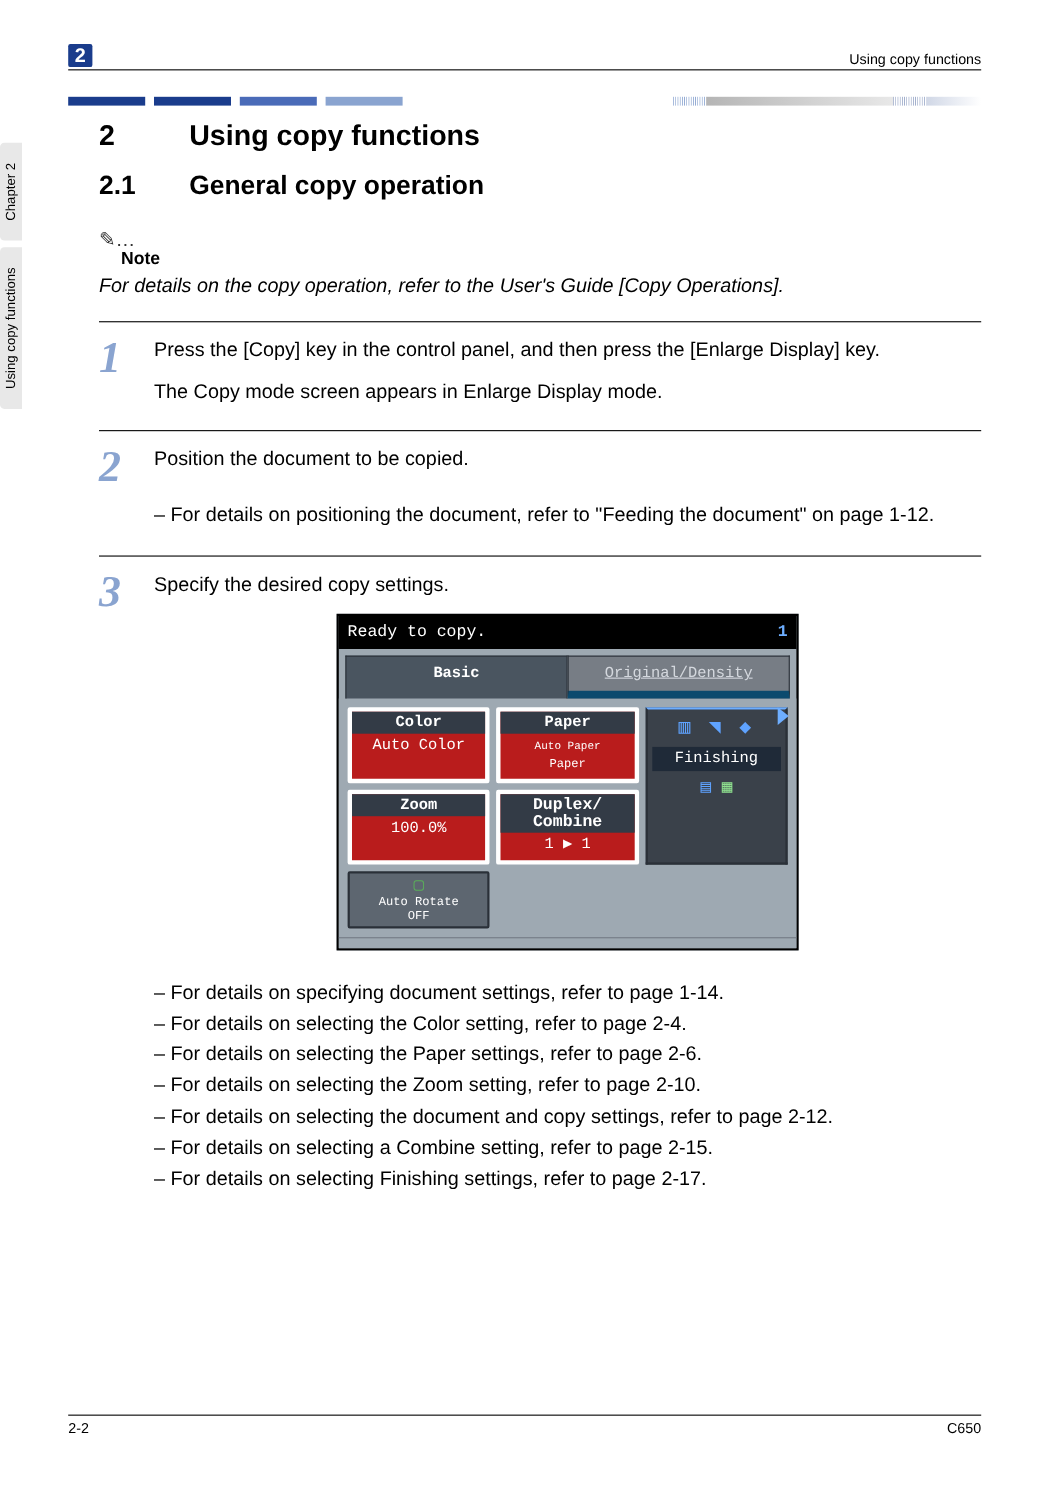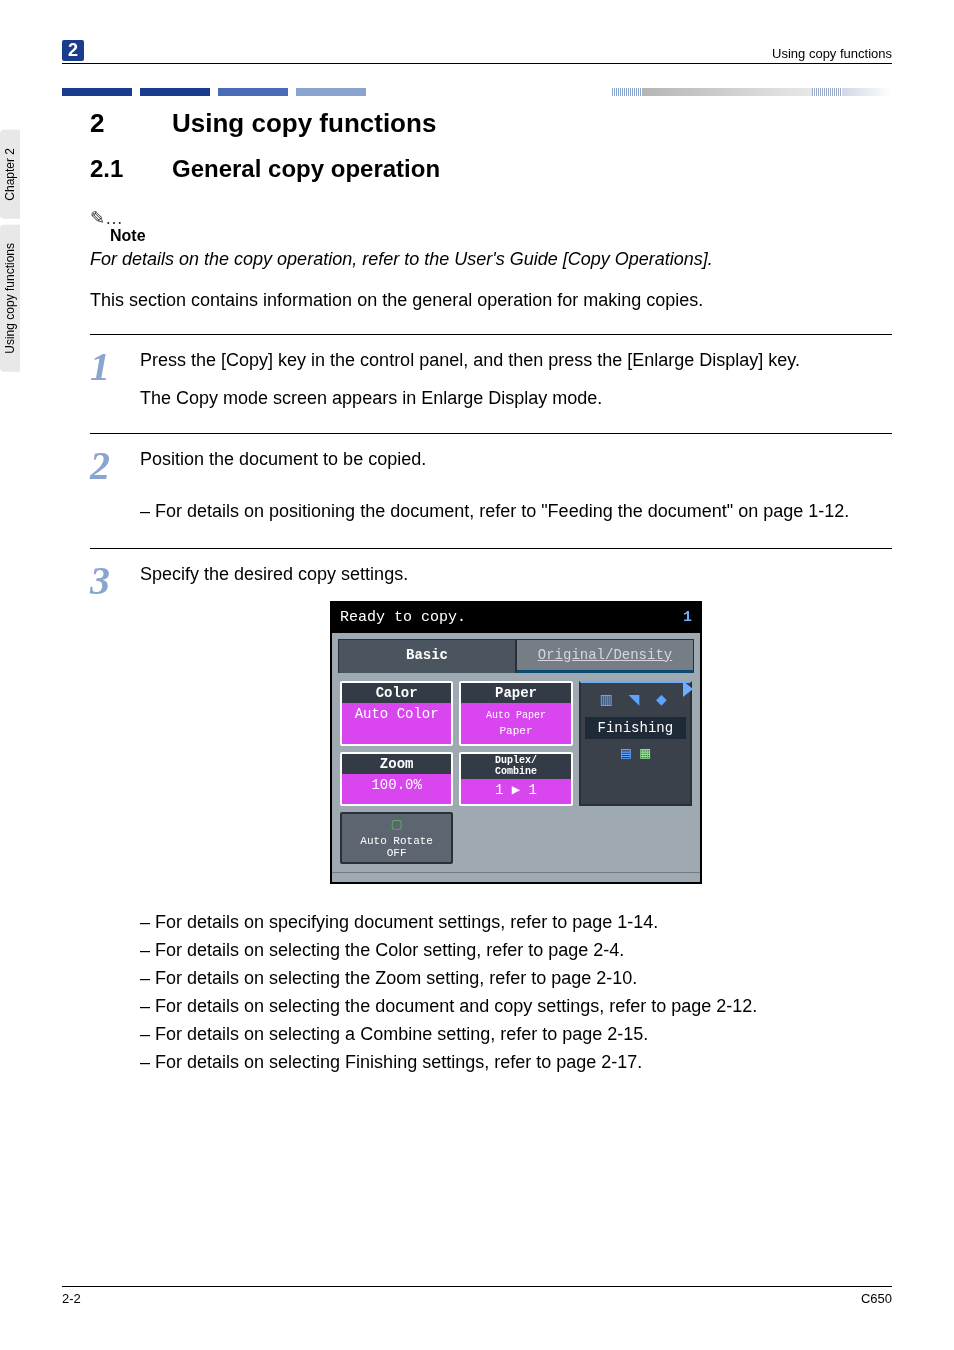--- a/index.html
+++ b/index.html
@@ -112,21 +112,21 @@
     flex: 0 0 32px;
     line-height: 1;
     font-family: Georgia, 'Times New Roman', serif;
   }
   .step-body { flex: 1; font-size: 18px; line-height: 1.45; }
   .step-sub { margin-top: 12px; }
   .dash-list { list-style: none; margin-top: 25px; }
   .dash-list li { text-indent: -24px; padding-left: 24px; margin: 2px 0; }
   .dash-list li::before { content: "–  "; }
   .screen {
-    width: 372px;
+    width: 420px;
     margin: 14px auto 18px auto;
     border: 2px solid #000;
     background: #9ea9b2;
     font-family: 'Courier New', monospace;
     font-size: 14px;
     position: relative;
   }
   .screen-header {
     background: #000;
     color: #fff;
@@ -139,31 +139,31 @@
   .scr-tab {
     flex:1;
     text-align:center;
     background:#4a5560;
     color:#fff;
     padding:5px 0;
     border:1px solid #2a3038;
     border-bottom:none;
     font-weight:bold;
   }
-  .scr-tab.inactive { background:#777d85; color:#d4d8de; font-weight:normal; border-bottom:3px solid #0c4a6e; }
+  .scr-tab.inactive { background:#777d85; color:#d4d8de; font-weight:normal; border-bottom:7px solid #0c4a6e; }
   .scr-body {
     background:#9ea9b2;
     padding:8px;
     display:grid;
     grid-template-columns: 1fr 1fr 1fr;
     gap:6px;
   }
   .scr-btn {
-    border:2px solid #ffffff;
-    background:#d946ef;
+    border:4px solid #ffffff;
+    background:#b91c1c;
     color:#fff;
     text-align:center;
     padding:2px 2px 6px 2px;
     line-height:1.15;
     border-radius:2px;
   }
   .scr-btn .lbl { display:block; background:#333b46; margin:-2px -2px 3px -2px; padding:2px 0; font-weight:bold; }
   .scr-finishing {
     grid-row: span 2;
     background:#3a414a;
@@ -238,21 +238,20 @@
   </div>
 
   <div class="h2">
     <span class="num">2.1</span><span>General copy operation</span>
   </div>
 
   <div class="note-icon">✎…</div>
   <div class="note-title">Note</div>
   <div class="note-body">For details on the copy operation, refer to the User's Guide [Copy Operations].</div>
 
-  <div class="para">This section contains information on the general operation for making copies.</div>
 
   <div class="step-block">
     <div class="step-num">1</div>
     <div class="step-body">
       <div>Press the [Copy] key in the control panel, and then press the [Enlarge Display] key.</div>
       <div class="step-sub">The Copy mode screen appears in Enlarge Display mode.</div>
     </div>
   </div>
 
   <div class="step-block">
@@ -292,35 +291,36 @@
           <div class="scr-finishing">
             <div class="icons-top">▥ ◥ ◆</div>
             <div class="txt">Finishing</div>
             <div class="icons-bot"><span style="color:#5fa3ff">▤</span> <span style="color:#8fe08f">▦</span></div>
           </div>
           <div class="scr-btn">
             <span class="lbl">Zoom</span>
             <span>100.0%</span>
           </div>
           <div class="scr-btn">
-            <span class="lbl" style="font-size:10px;line-height:1.05;"><span>Duplex/</span><br><span>Combine</span></span>
+            <span class="lbl" style="font-size:15px;line-height:1.05;"><span>Duplex/</span><br><span>Combine</span></span>
             <span>1 ▶ 1</span>
           </div>
           <div class="scr-auto">
             <span class="ic">▢</span>
             <span>Auto Rotate</span><br>
             <span>OFF</span>
           </div>
         </div>
         <div style="height:10px;background:#9ea9b2;border-top:1px solid #737b84;"></div>
       </div>
 
       <ul class="dash-list">
         <li>For details on specifying document settings, refer to page 1-14.</li>
         <li>For details on selecting the Color setting, refer to page 2-4.</li>
+        <li>For details on selecting the Paper settings, refer to page 2-6.</li>
         <li>For details on selecting the Zoom setting, refer to page 2-10.</li>
         <li>For details on selecting the document and copy settings, refer to page 2-12.</li>
         <li>For details on selecting a Combine setting, refer to page 2-15.</li>
         <li>For details on selecting Finishing settings, refer to page 2-17.</li>
       </ul>
     </div>
   </div>
 </div>
 
 <div class="footer">

